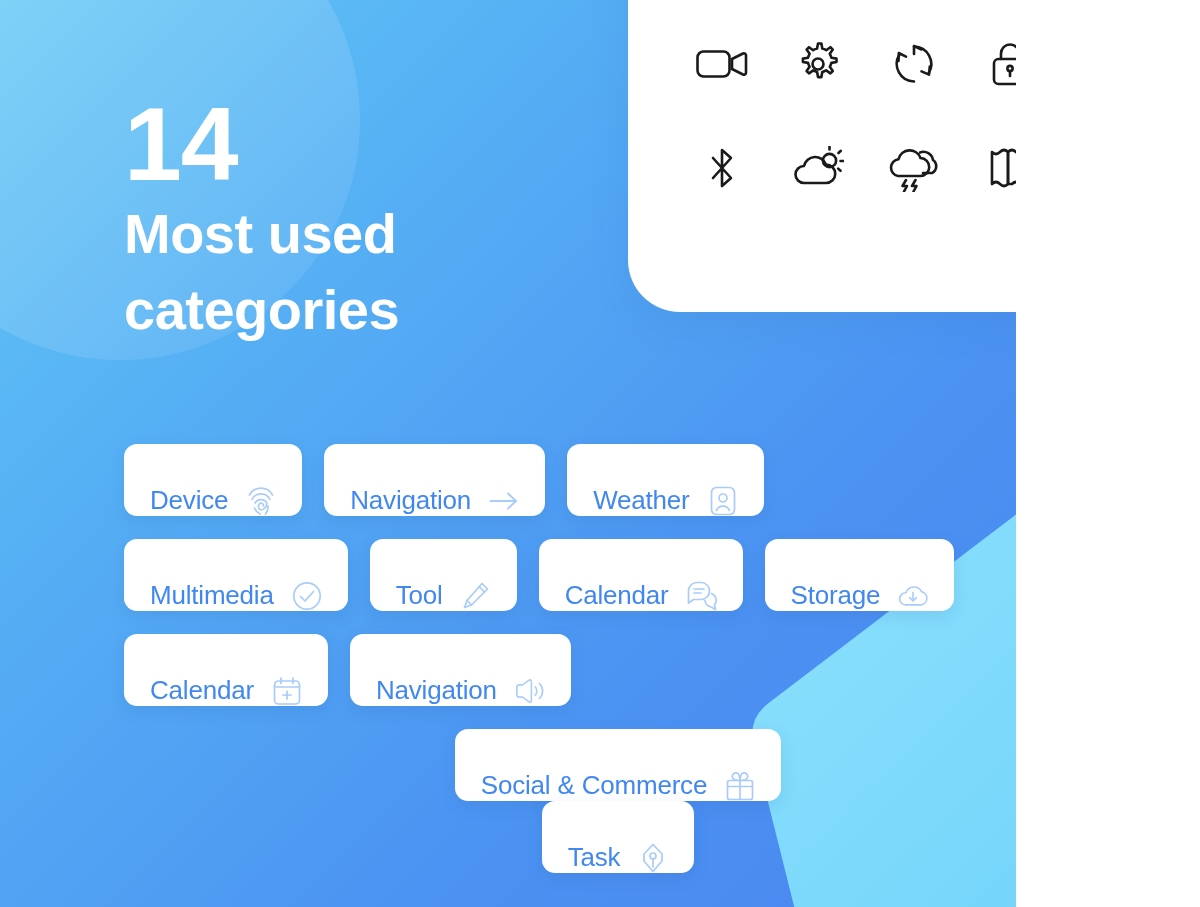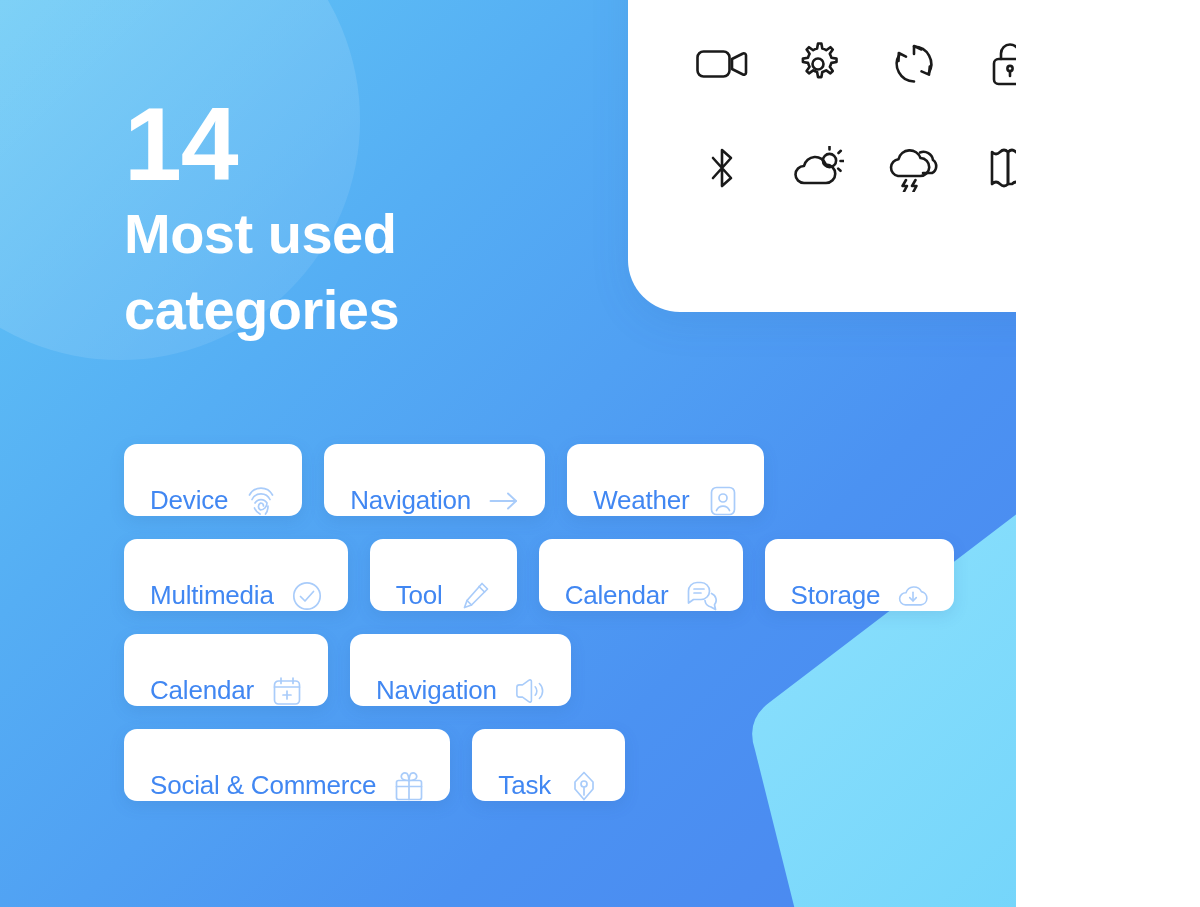--- a/index.html
+++ b/index.html
@@ -102,21 +102,21 @@
     left: 124px;
     top: 444px;
     width: 1010px;
   }
   .chip-row {
     display: flex;
     flex-wrap: nowrap;
     align-items: center;
     margin-bottom: 23px;
   }
-  .chip-row:last-child { margin-bottom: 0; }
+  .chip-row:last-child { margin-bottom: 0; flex-direction: column; }
 
   .chip {
     display: inline-flex;
     align-items: flex-end;
     gap: 18px;
     height: 72px;
     padding: 0 26px;
     margin-right: 22px;
     background: #FFFFFF;
     border-radius: 13px;

